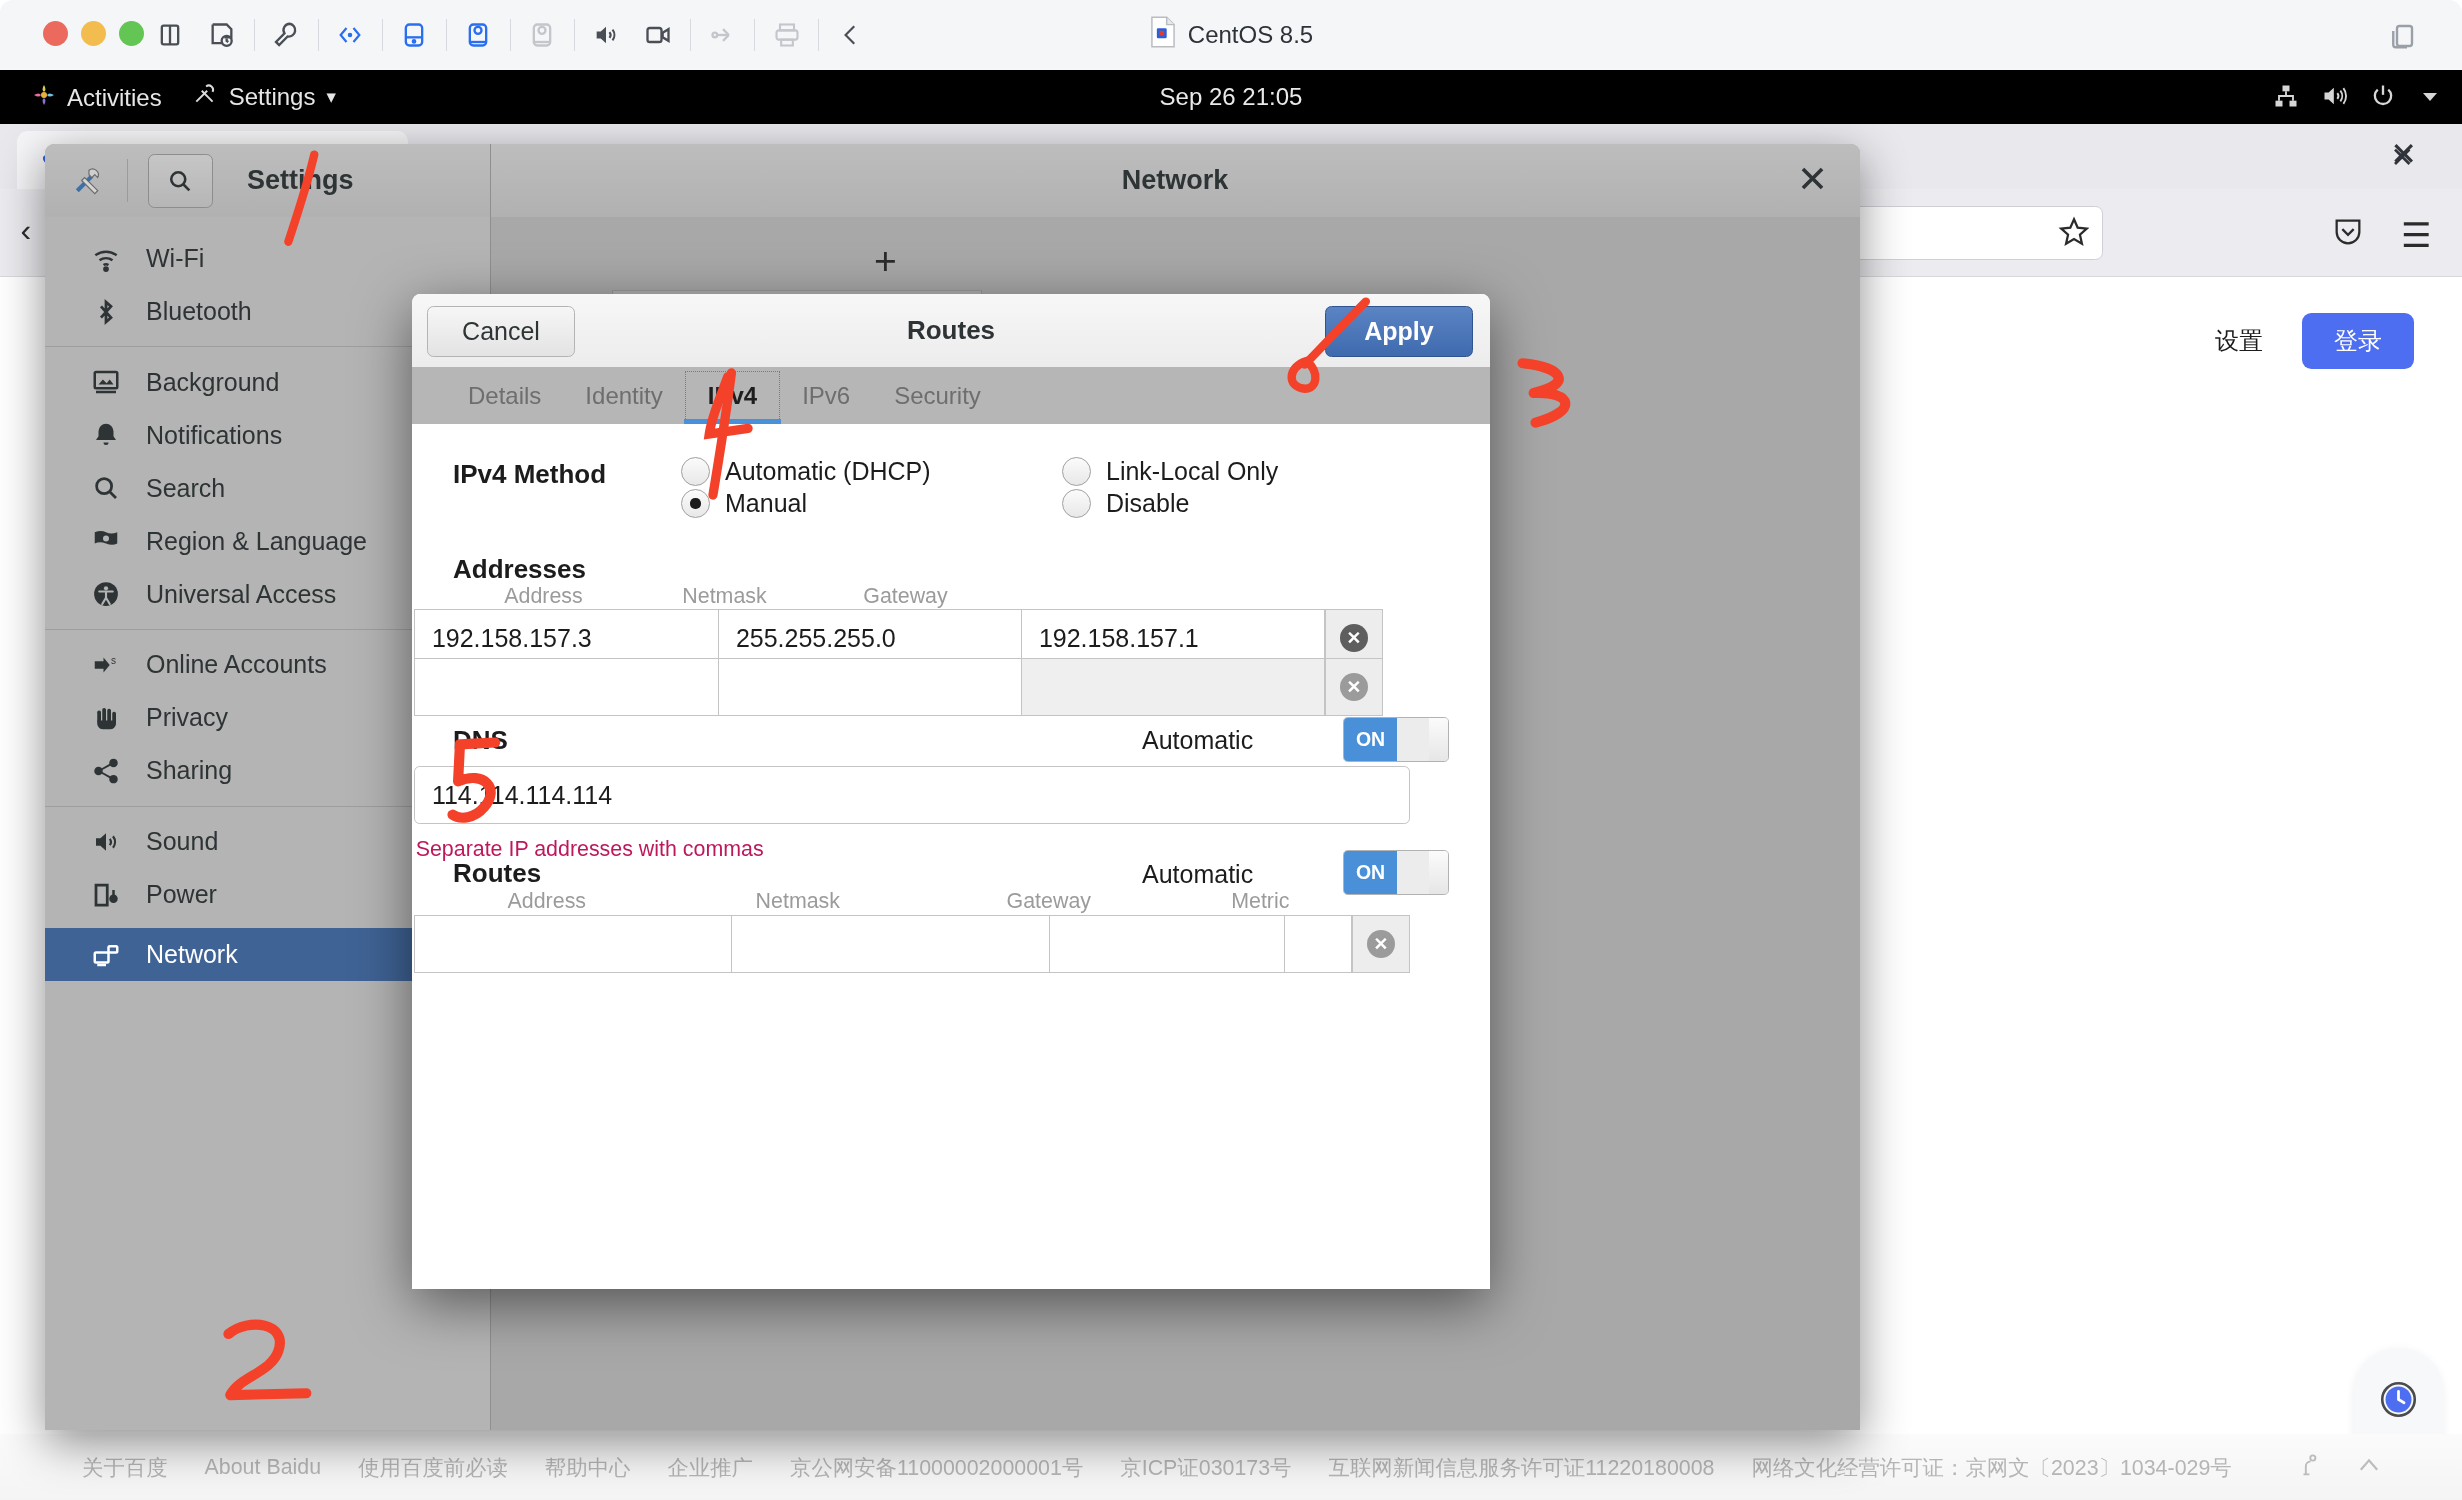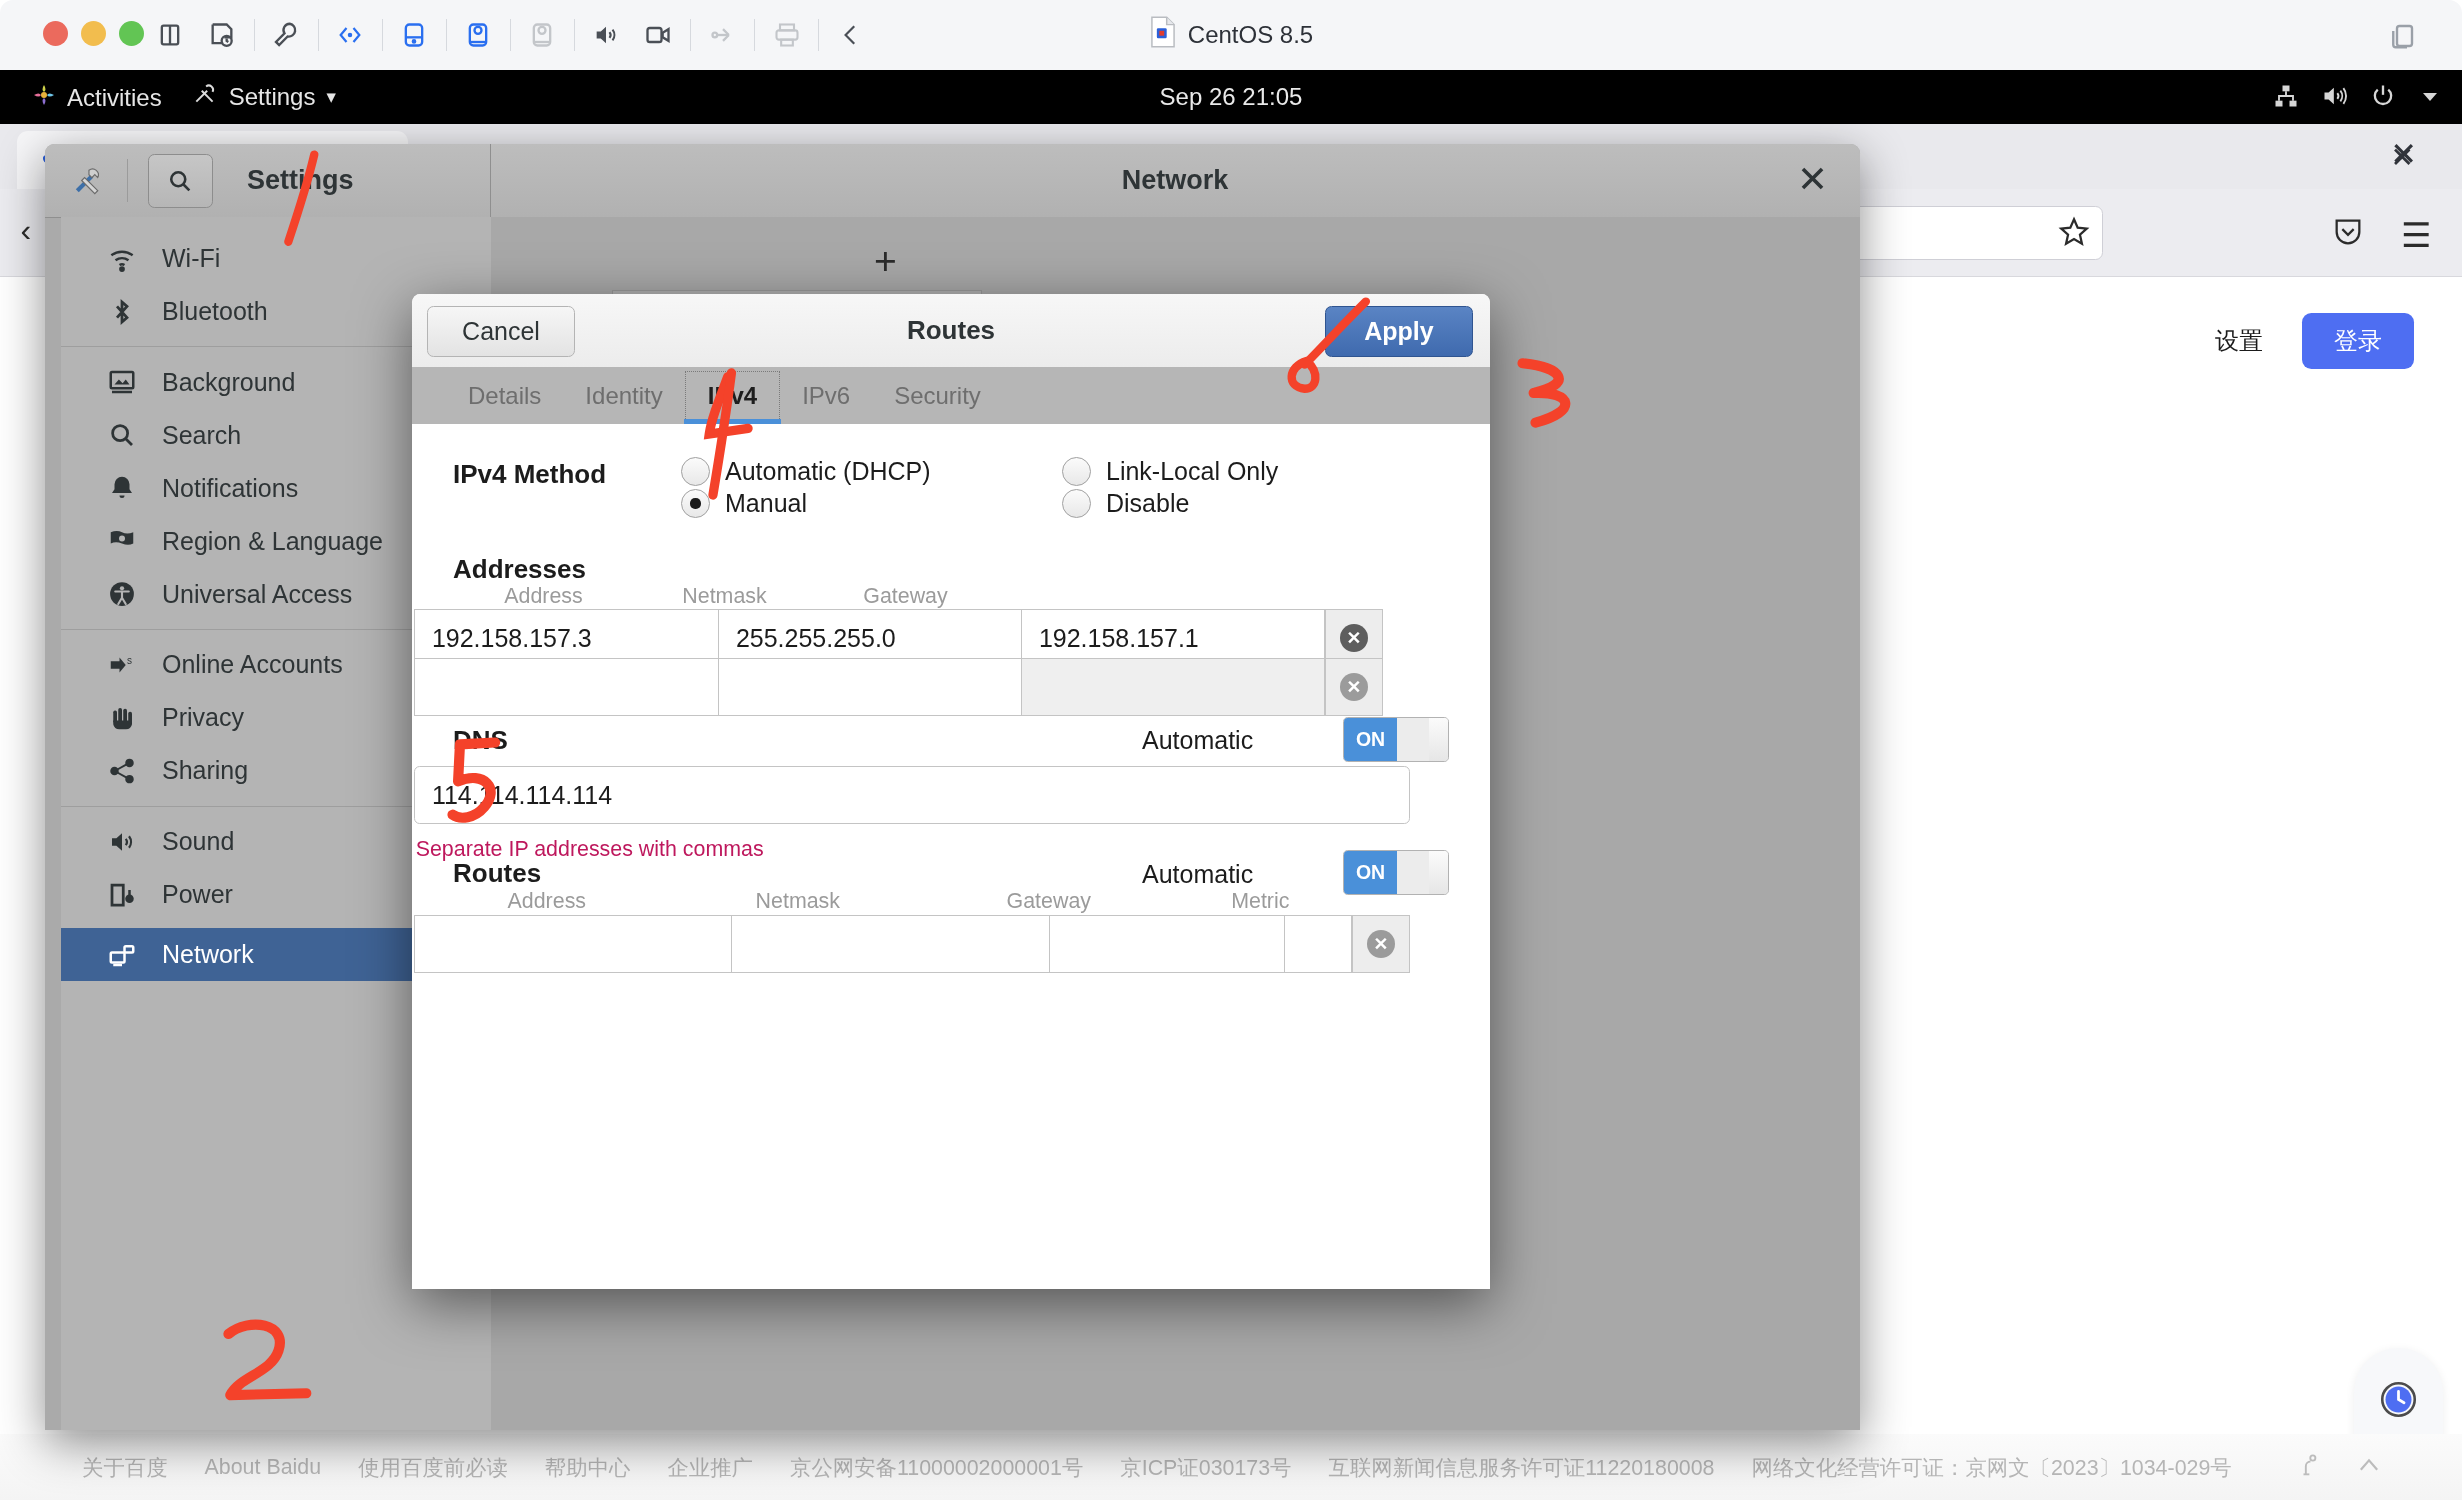--- a/index.html
+++ b/index.html
@@ -115,21 +115,21 @@
     background:linear-gradient(180deg,#c6c6c6 0%,#b6b6b6 100%);
     border:0.9px solid #8d8d8d;display:flex;align-items:center;justify-content:center;
   }
   #st-title-left{margin-left:34px;font-size:27px;color:#2e3436;font-weight:bold;}
   #st-title-main{
     position:absolute;left:445px;top:0;width:1370px;height:73px;
     display:flex;align-items:center;justify-content:center;font-size:27px;
     color:#2e3436;font-weight:bold;
   }
   #st-close{position:absolute;right:32px;top:17px;font-size:37px;color:#2e3436;line-height:37px;}
-  #st-sidebar{position:absolute;left:16px;top:73px;width:445px;height:1214px;
+  #st-sidebar{position:absolute;left:0;top:73px;width:445px;height:1214px;
     background:#b4b4b4;border-right:0.9px solid #8f8f8f;overflow:hidden;text-align:center;}
   .st-item{height:53px;display:flex;align-items:center;padding-left:45px;gap:24px;
     font-size:25px;color:#2e3436;box-sizing:border-box;}
   .st-item.sel{background:#3f6395;color:#ffffff;}
   .st-group-sep{height:0.9px;background:#9e9e9e;margin:8.4px 0;}
   .st-ico{width:32px;height:32px;display:flex;align-items:center;justify-content:center;}
   #st-content{position:absolute;left:446px;top:73px;width:1369px;height:1214px;background:#a8a8a8;}
   .net-plus{position:absolute;font-size:39px;color:#2b2b2b;line-height:39px;}
   .net-row{position:absolute;background:#b0b0b0;border:0.9px solid #989898;box-sizing:border-box;}
   .net-gear{
@@ -366,36 +366,36 @@
           <rect x="3" y="4" width="18" height="13" rx="1"></rect>
             <path d="M6 14 l3.5-4 3 3 2.5-3 3 4z" fill="#2e3436" stroke="none"></path>
           <line x1="4" y1="20" x2="20" y2="20"></line>
         </svg>
       </span>
       <span>Background</span>
     </div>
 
     <div class="st-item">
       <span class="st-ico">
+        <svg width="30" height="30" viewBox="0 0 24 24" fill="#2e3436">
+          <path d="M12 3 a6 6 0 0 1 6 6 v4 l2 3 H4 l2-3 V9 a6 6 0 0 1 6-6z"></path>
+          <path d="M10 18 a2 2 0 0 0 4 0z"></path>
+        </svg>
+      </span>
+      <span>Notifications</span>
+    </div>
+
+    <div class="st-item">
+      <span class="st-ico">
         <svg width="30" height="30" viewBox="0 0 24 24" fill="none" stroke="#2e3436" stroke-width="2.2">
           <circle cx="10.5" cy="10.5" r="6"></circle>
             <line x1="15" y1="15" x2="20" y2="20"></line>
         </svg>
       </span>
       <span>Search</span>
-    </div>
-
-    <div class="st-item">
-      <span class="st-ico">
-        <svg width="30" height="30" viewBox="0 0 24 24" fill="#2e3436">
-          <path d="M12 3 a6 6 0 0 1 6 6 v4 l2 3 H4 l2-3 V9 a6 6 0 0 1 6-6z"></path>
-          <path d="M10 18 a2 2 0 0 0 4 0z"></path>
-        </svg>
-      </span>
-      <span>Notifications</span>
     </div>
 
     <div class="st-item">
       <span class="st-ico">
         <svg width="30" height="30" viewBox="0 0 24 24" fill="#2e3436">
           <path d="M3 5 q5-2 9 0 t9 0 v9 q-4 2-9 0 t-9 0z"></path>
           <circle cx="12" cy="10" r="2.4" fill="#b4b4b4"></circle>
         </svg>
       </span>
       <span>Region &amp; Language</span>

